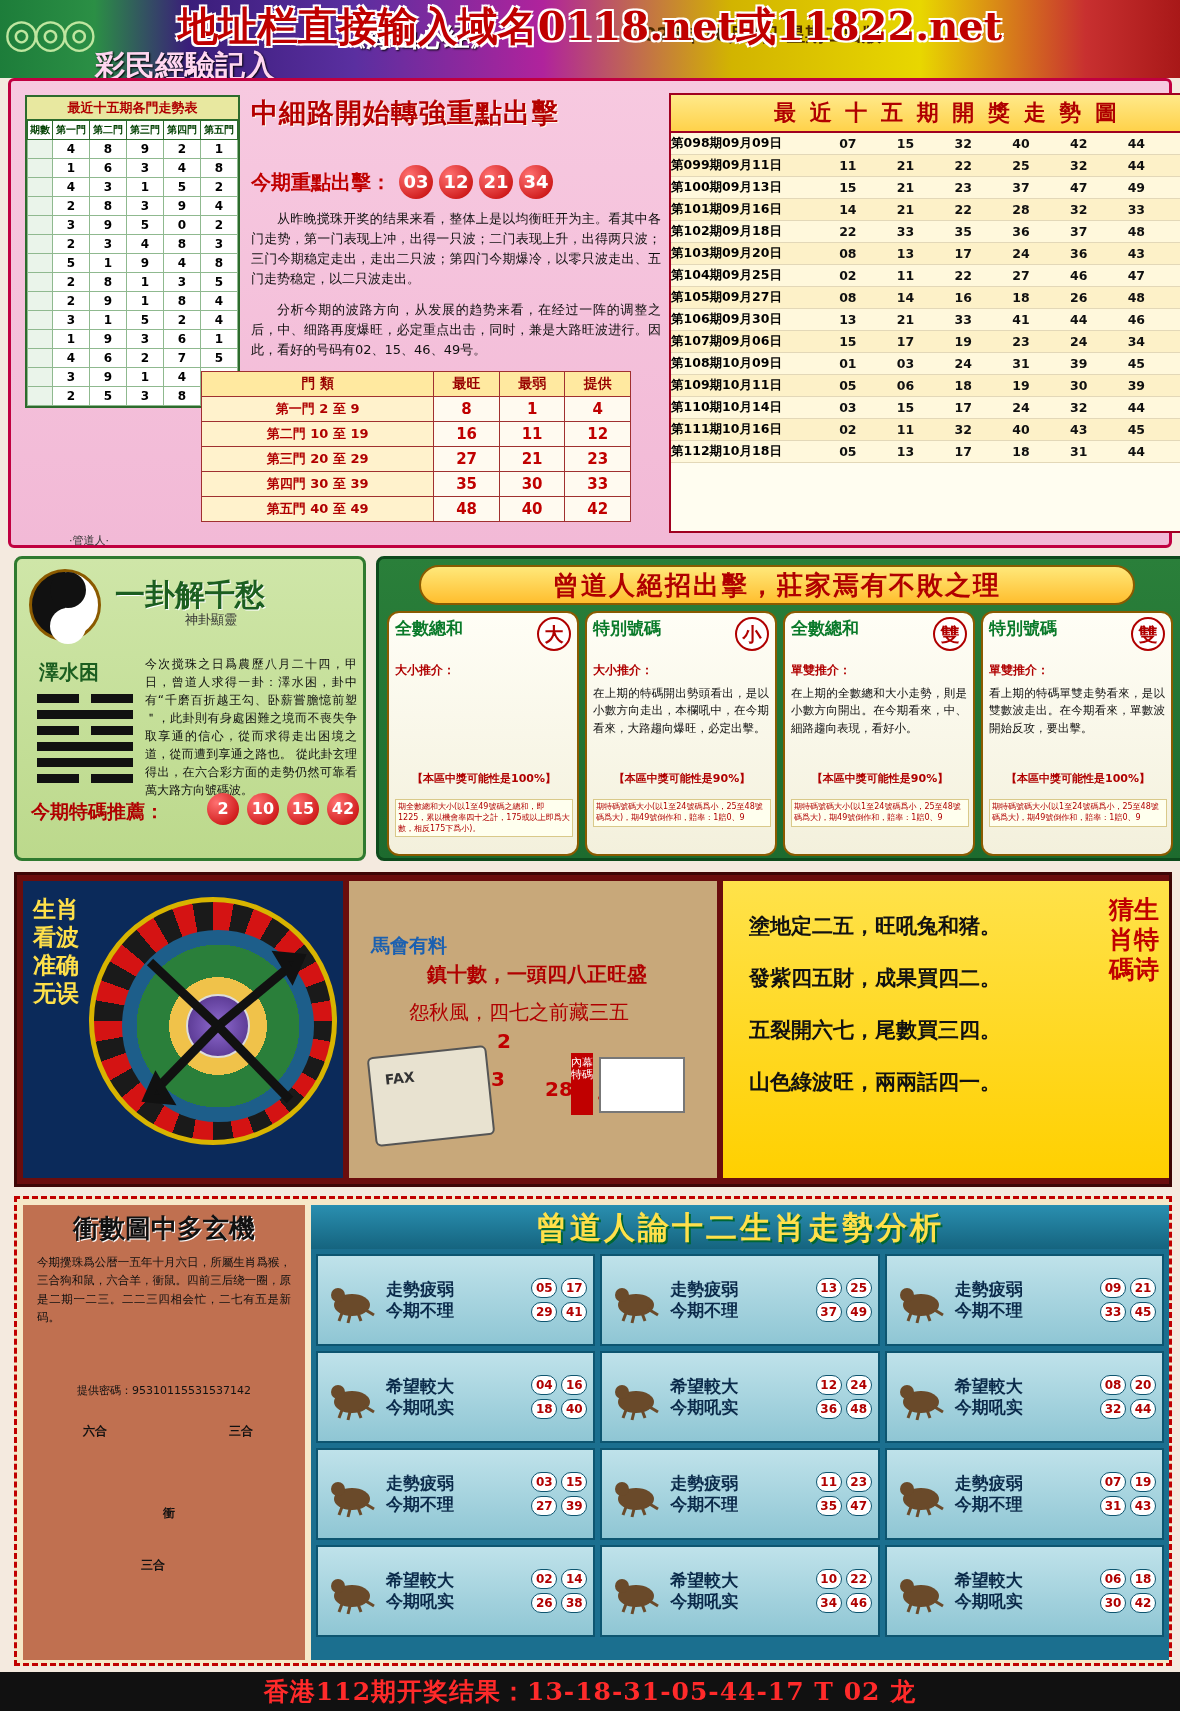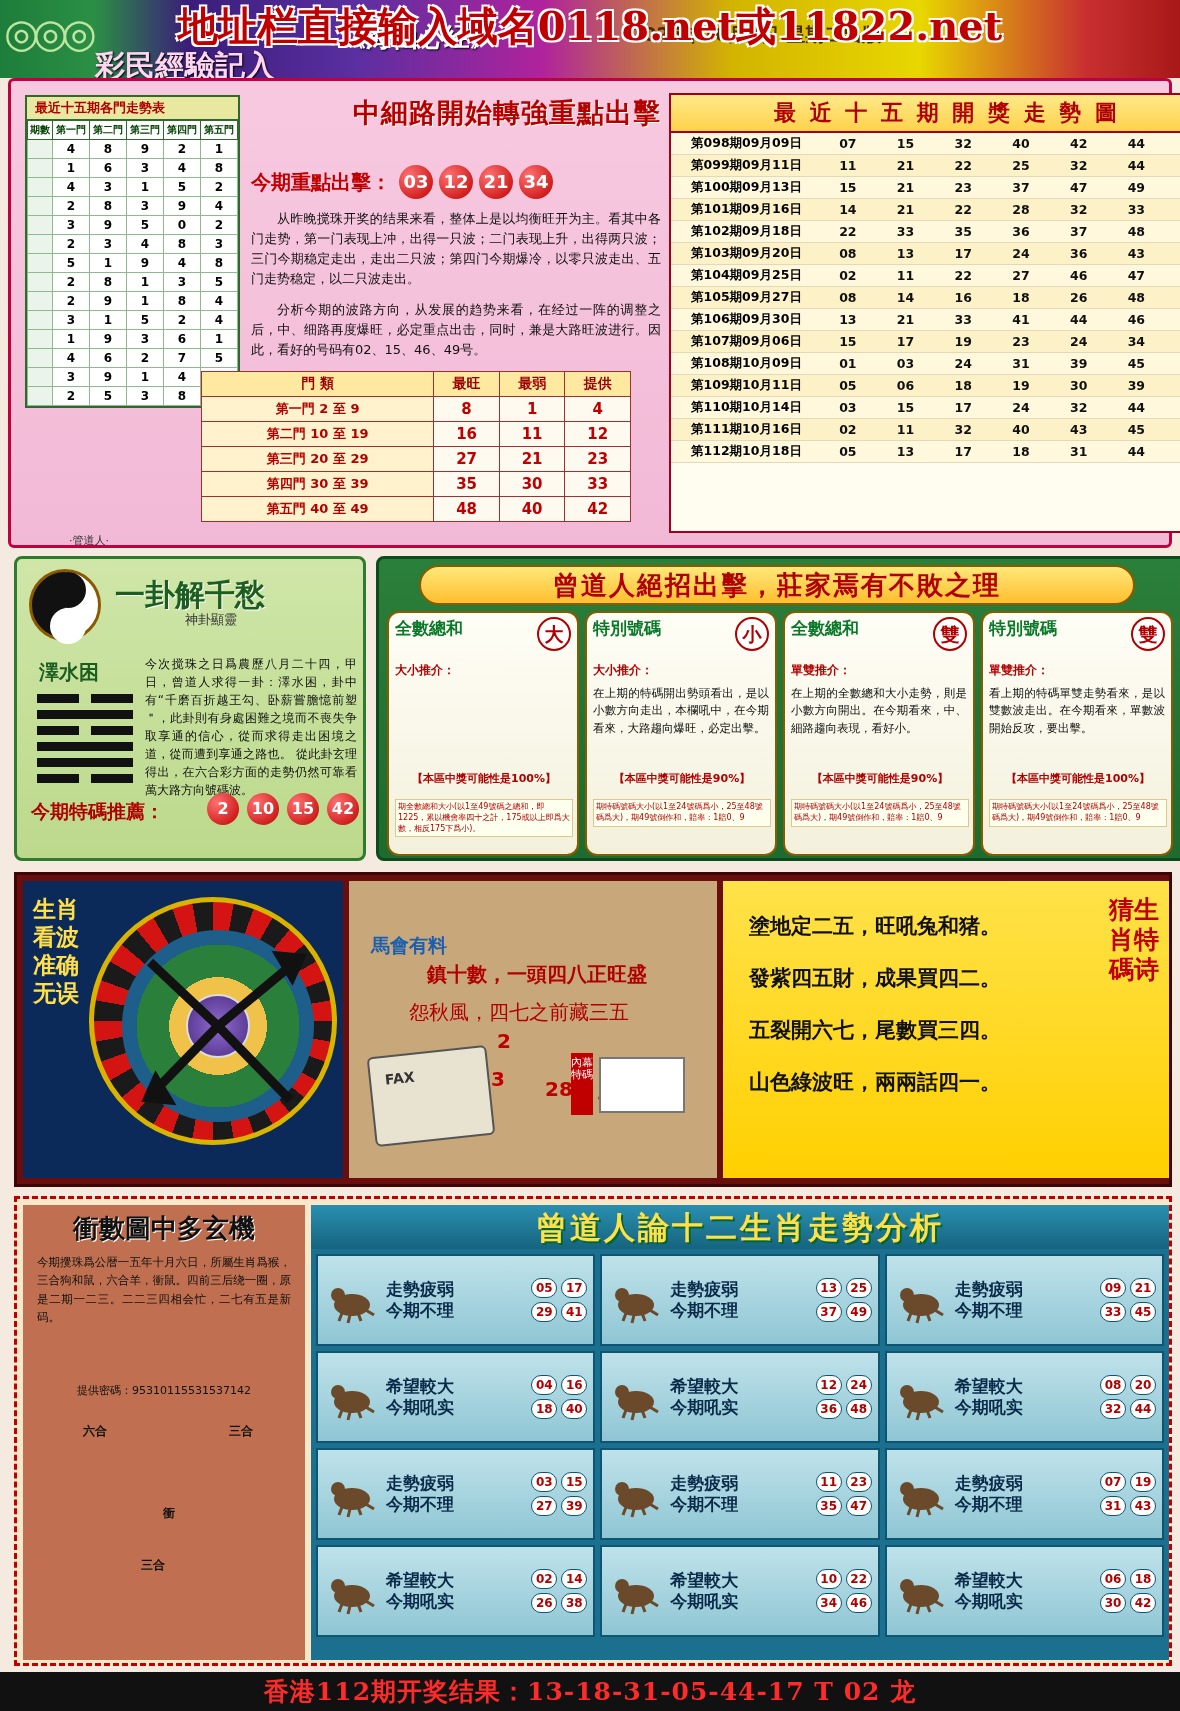--- a/index.html
+++ b/index.html
@@ -49,37 +49,37 @@
     left:8px; top:78px; width:1164px; height:470px;
     background:linear-gradient(180deg,#f7c9e0,#f2b9d6);
     border:3px solid #c00040; border-radius:6px;
   }
   .tbl15 {
     position:absolute; left:14px; top:14px; width:215px;
     background:#fff; border:2px solid #2d6b2d;
   }
   .tbl15 .cap {
     background:#e8e8a0; color:#b00000; font-size:13px; font-weight:bold;
-    text-align:left; padding:2px 8px; border-bottom:1px solid #2d6b2d;
+    text-align:center; padding:2px 8px; border-bottom:1px solid #2d6b2d;
   }
   .tbl15 table { border-collapse:collapse; width:100%; }
   .tbl15 th {
     font-size:10px; background:#fff; border:1px solid #2d6b2d; padding:2px 0;
     color:#004000; font-weight:bold;
   }
   .tbl15 td {
     font-size:12px; border:1px solid #8fb98f; text-align:center; padding:2px 0;
     color:#000; font-weight:bold; height:19px;
   }
   .tbl15 td:first-child { background:#eaf4ea; }
   .sign { position:absolute; left:58px; top:452px; font-size:11px; color:#333; }
 
   .midcol { position:absolute; left:240px; top:8px; width:410px; }
   .mid-title {
-    font-size:27px; font-weight:bold; color:#b40000; text-align:right;
+    font-size:27px; font-weight:bold; color:#b40000; text-align:left;
     font-family:"DejaVu Serif", serif; text-shadow:1px 1px 0 #ffe;
     letter-spacing:1px; margin-top:6px;
   }
   .mid-sub { margin-top:34px; display:flex; align-items:center; gap:8px; }
   .mid-sub .lbl { font-size:20px; font-weight:bold; color:#c00000; }
   .ball {
     display:inline-block; width:34px; height:34px; border-radius:50%;
     color:#fff; font-size:18px; font-weight:bold; text-align:center; line-height:34px;
   }
   .ball.r { background:radial-gradient(circle at 30% 30%, #ff7070, #c00000); }
@@ -105,21 +105,21 @@
     background:linear-gradient(180deg,#ffe98a,#ffd24a); color:#b00000;
     font-size:22px; font-weight:bold; text-align:center; padding:3px 0;
     font-family:"DejaVu Serif", serif; border-bottom:2px solid #a00020;
     letter-spacing:3px;
   }
   .r15 table { border-collapse:collapse; width:100%; }
   .r15 td {
     font-size:12.5px; padding:2px 3px; border-bottom:1px solid #e3d8b8;
     color:#101010; font-weight:bold; text-align:center;
   }
-  .r15 td.date { text-align:left; color:#000; width:148px; padding-left:20px; }
+  .r15 td.date { text-align:left; color:#000; width:148px; padding-left:0; }
   .r15 tr:nth-child(odd) td { background:#fff8dc; }
   .r15 tr:nth-child(even) td { background:#fdf1c8; }
   .r15 td.sp { color:#b00000; }
 
   
   .sec2l {
     left:14px; top:556px; width:352px; height:305px;
     background:linear-gradient(180deg,#cfe6a8,#bcd98c);
     border:3px solid #2f7a2f; border-radius:8px;
   }

